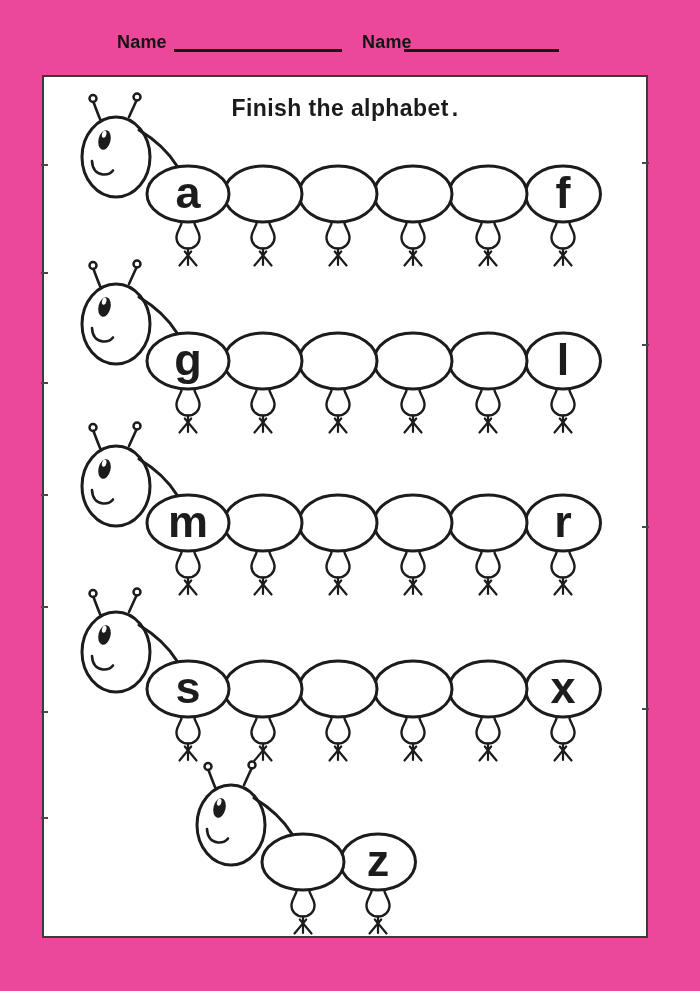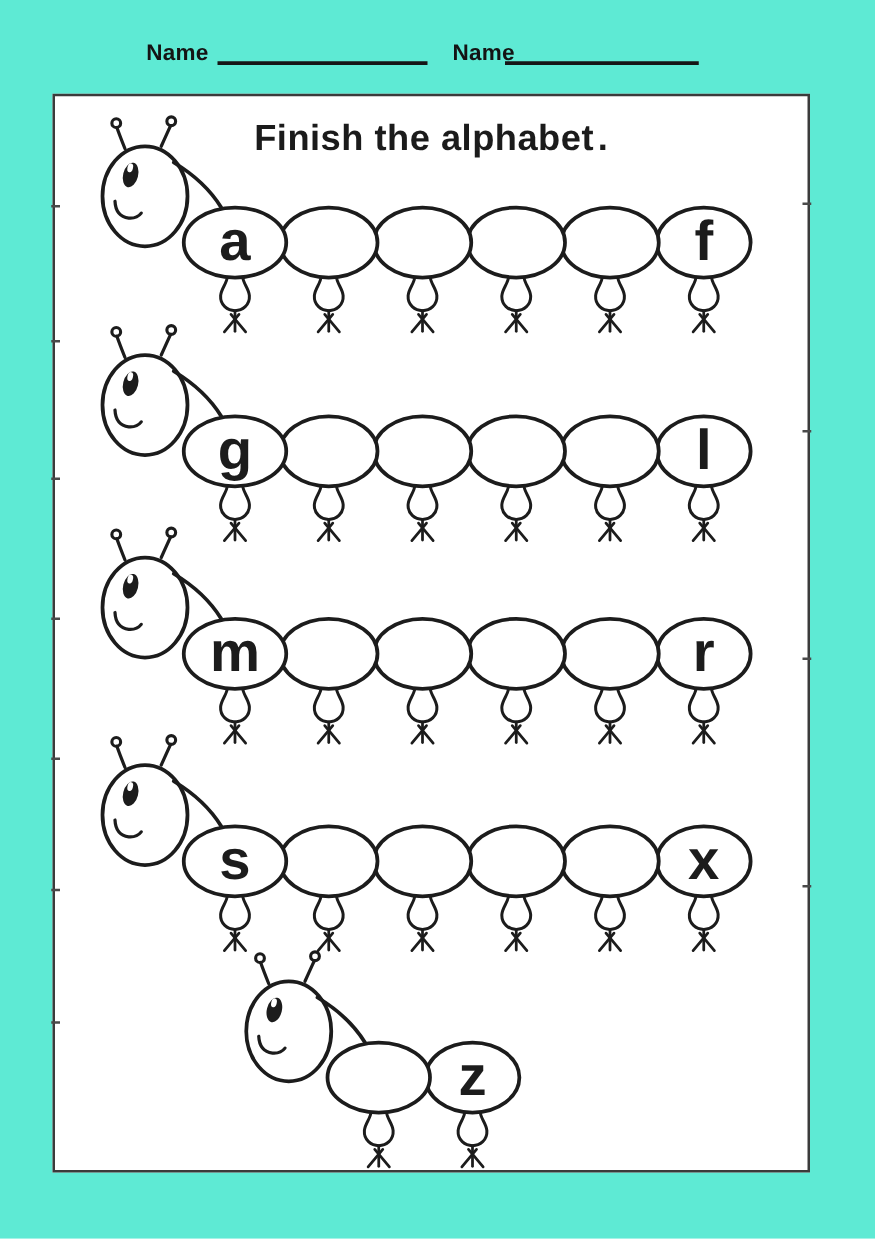--- a/index.html
+++ b/index.html
@@ -1,33 +1,33 @@
 <!DOCTYPE html>
 <html><head>
 <meta charset="utf-8">
 <style>
   html,body{margin:0;padding:0;background:#fff;}
   .page{
-    position:relative;width:700px;height:991px;background:#5eead4;
+    position:relative;width:700px;height:991px;background:#ec4899;
     font-family:"Liberation Sans", sans-serif;color:#111;overflow:hidden;
   }
   .hdr-label{
     position:absolute;top:32px;font-size:18px;font-weight:bold;color:#141414;
     letter-spacing:0.2px;
   }
   .hdr-line{
     position:absolute;top:49px;height:3px;background:#161616;
   }
   .wbox{
     position:absolute;left:42px;top:75px;width:606px;height:863px;
     border:2px solid #3b3b3b;box-sizing:border-box;background:#fff;
   }
   .wtitle{
     position:absolute;top:18px;left:0;width:100%;text-align:center;
-    font-size:29px;font-weight:bold;color:#1b1b1b;letter-spacing:0.4px;
+    font-size:23px;font-weight:bold;color:#1b1b1b;letter-spacing:0.4px;
   }
   .wtitle .tp{margin-left:3px;}
   .cat-svg{
     position:absolute;left:-2px;top:-2px;width:606px;height:863px;overflow:visible;
   }
 </style>
 </head>
 <body>
 
 <div class="page">

